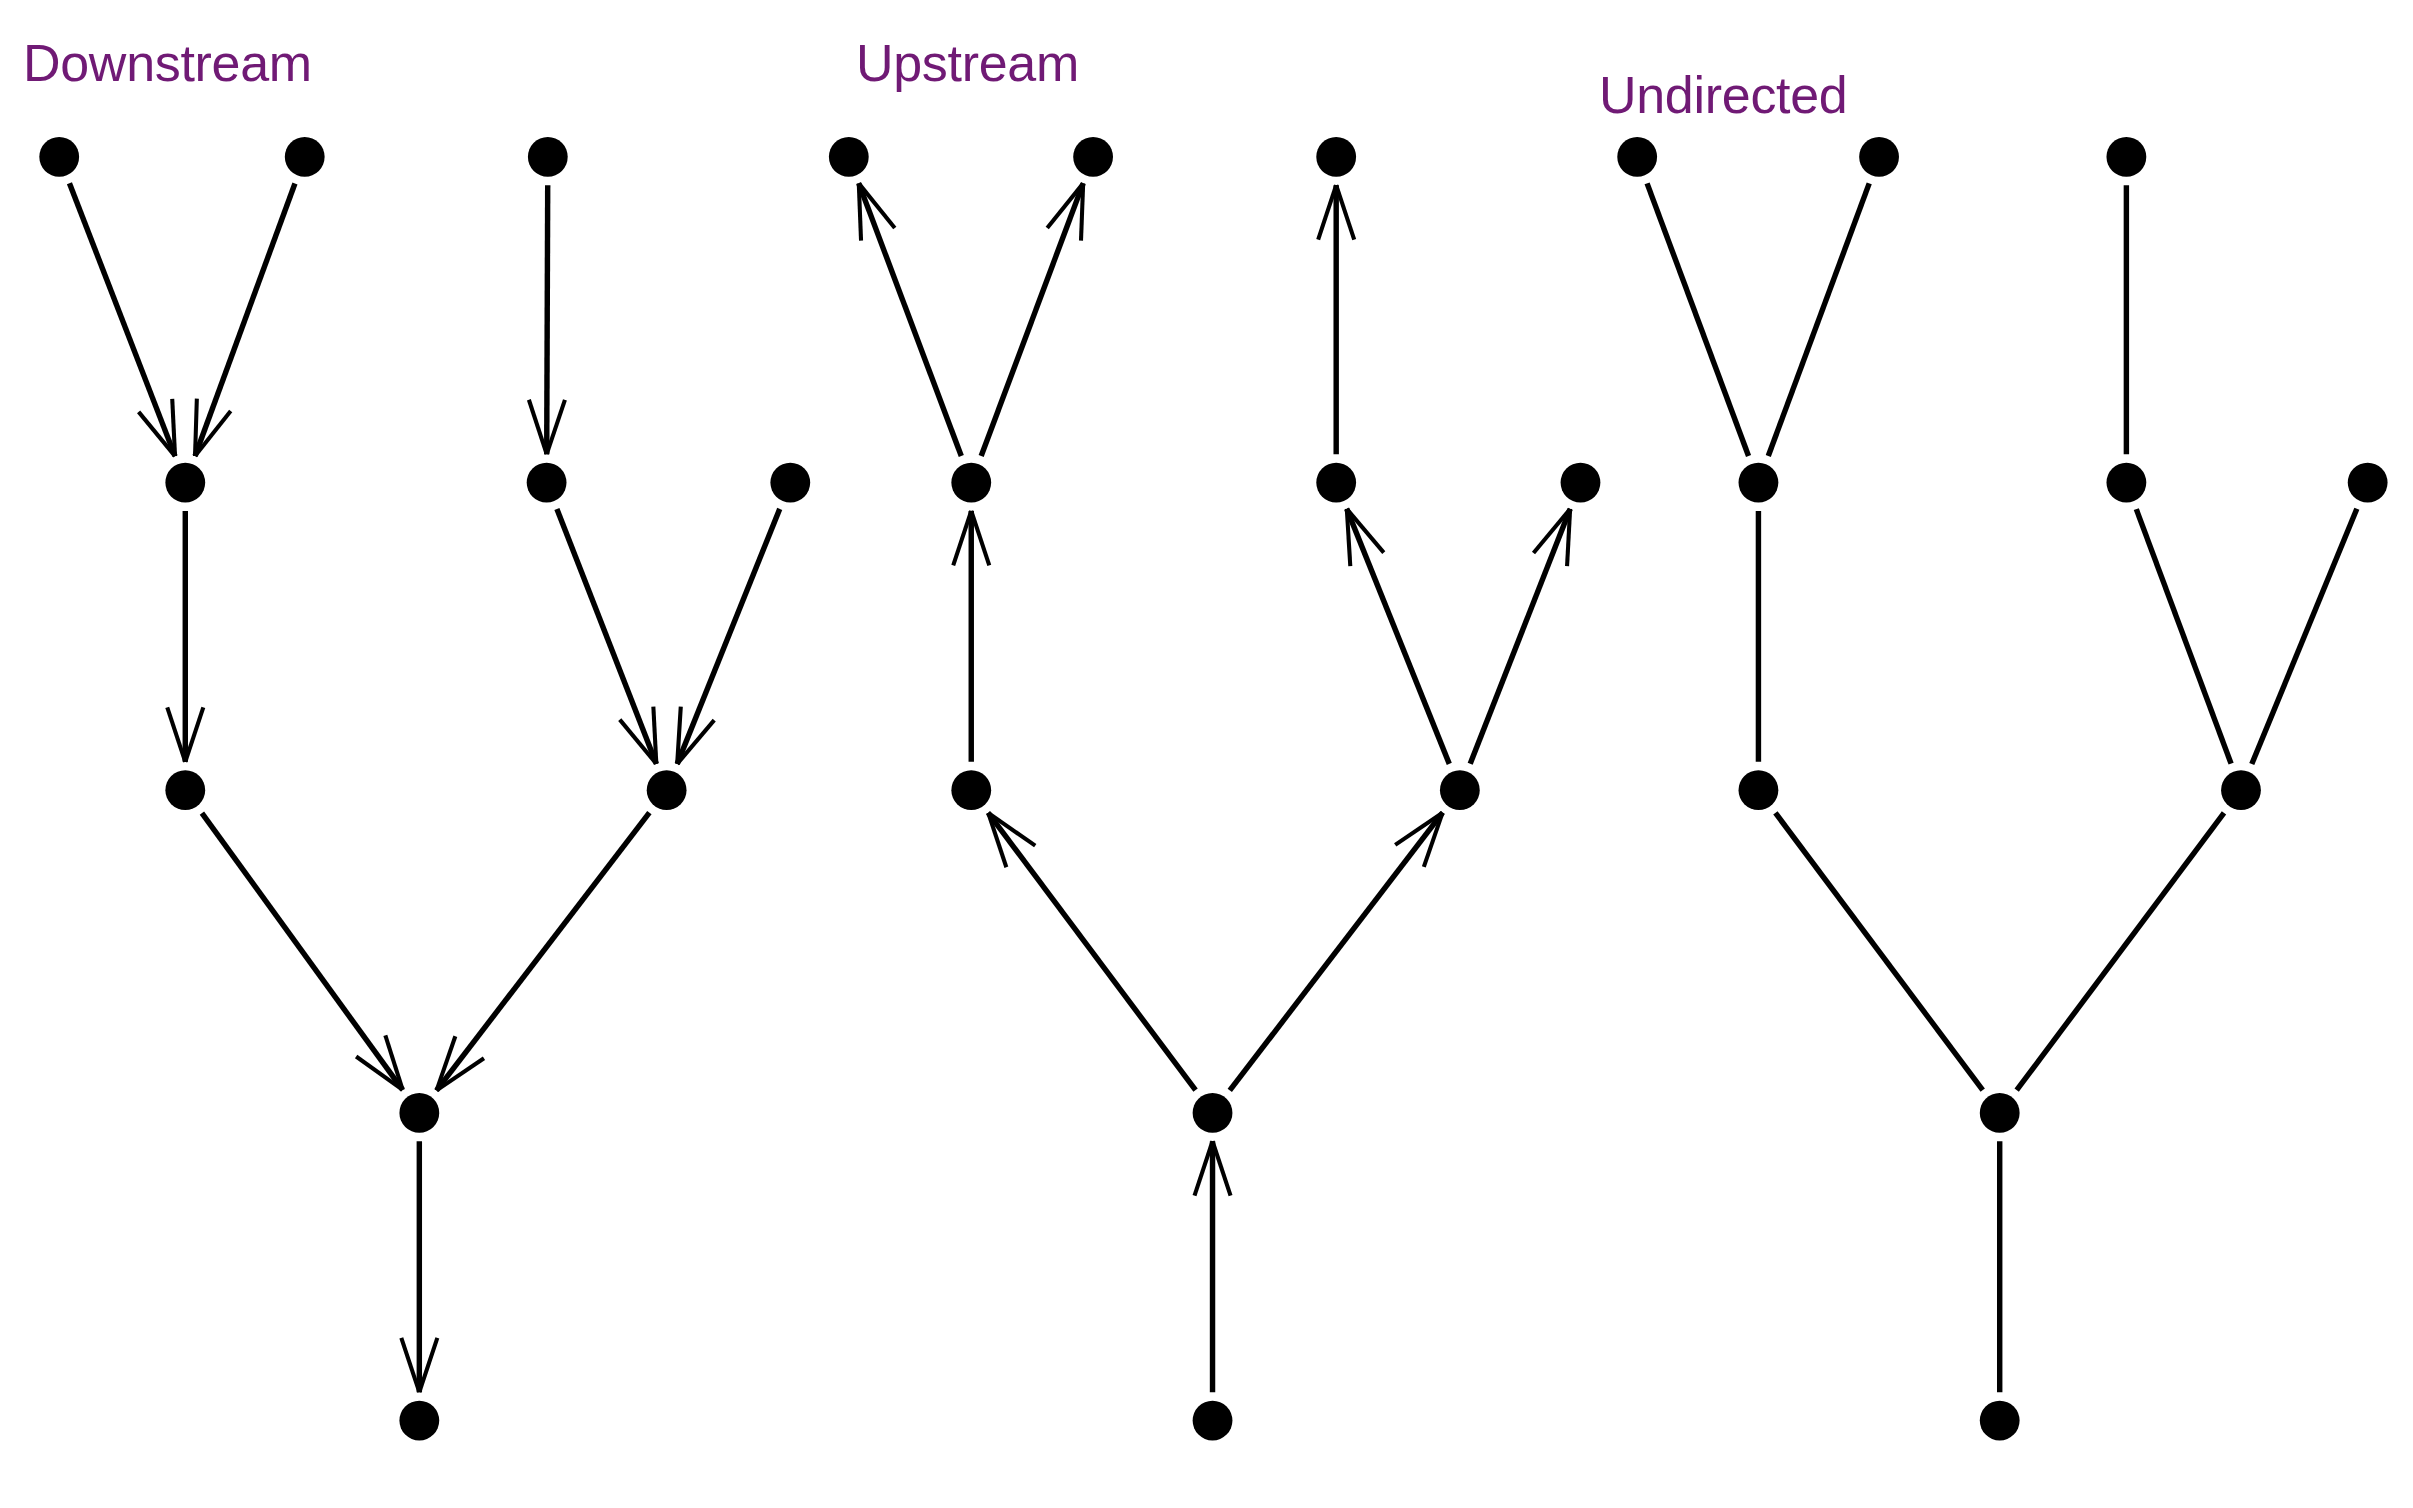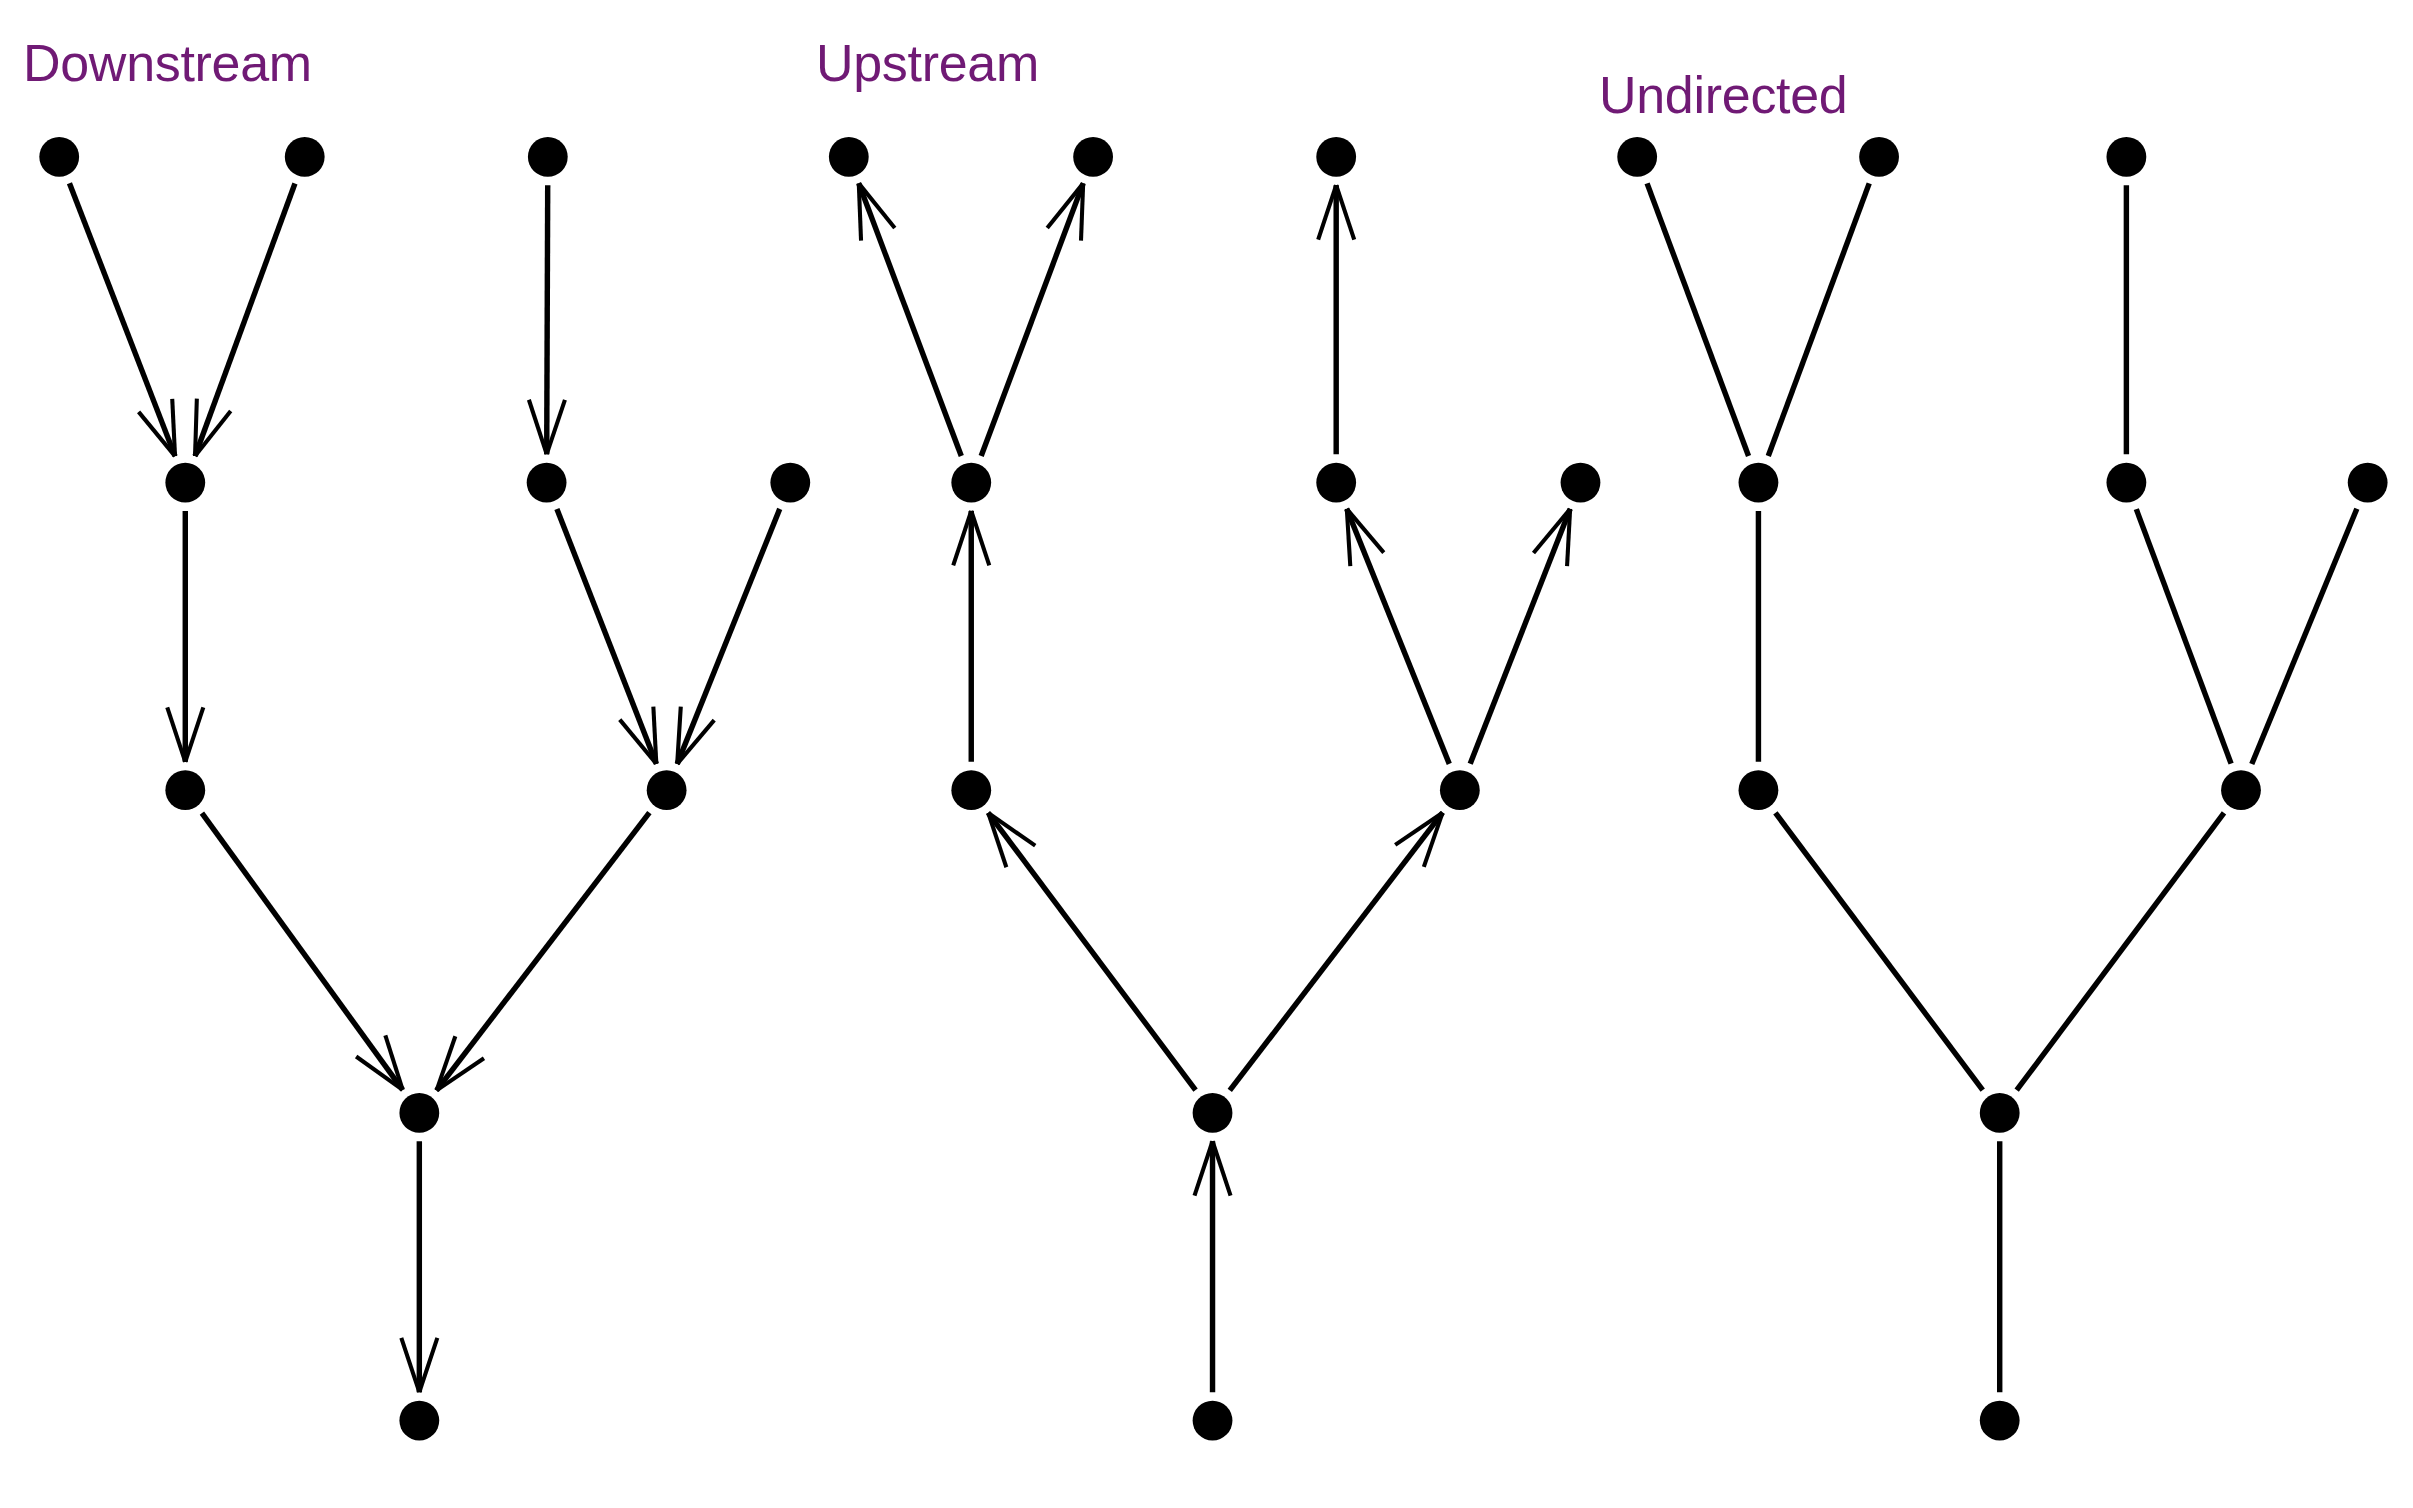--- a/index.html
+++ b/index.html
@@ -17,21 +17,21 @@
   }
   .panel-label {
     position: absolute;
     font-size: 52px;
     line-height: 1;
     color: #701a75;
     white-space: nowrap;
     letter-spacing: -0.3px;
   }
   #label-downstream { left: 23px;  top: 37px; }
-  #label-upstream   { left: 816px; top: 37px; }
+  #label-upstream   { left: 856px; top: 37px; }
   #label-undirected { left: 1599px; top: 37px; margin-top: 32px; }
   svg.graph-layer {
     position: absolute;
     left: 0;
     top: 0;
     width: 2413px;
     height: 1508px;
   }
 </style>
 </head>

